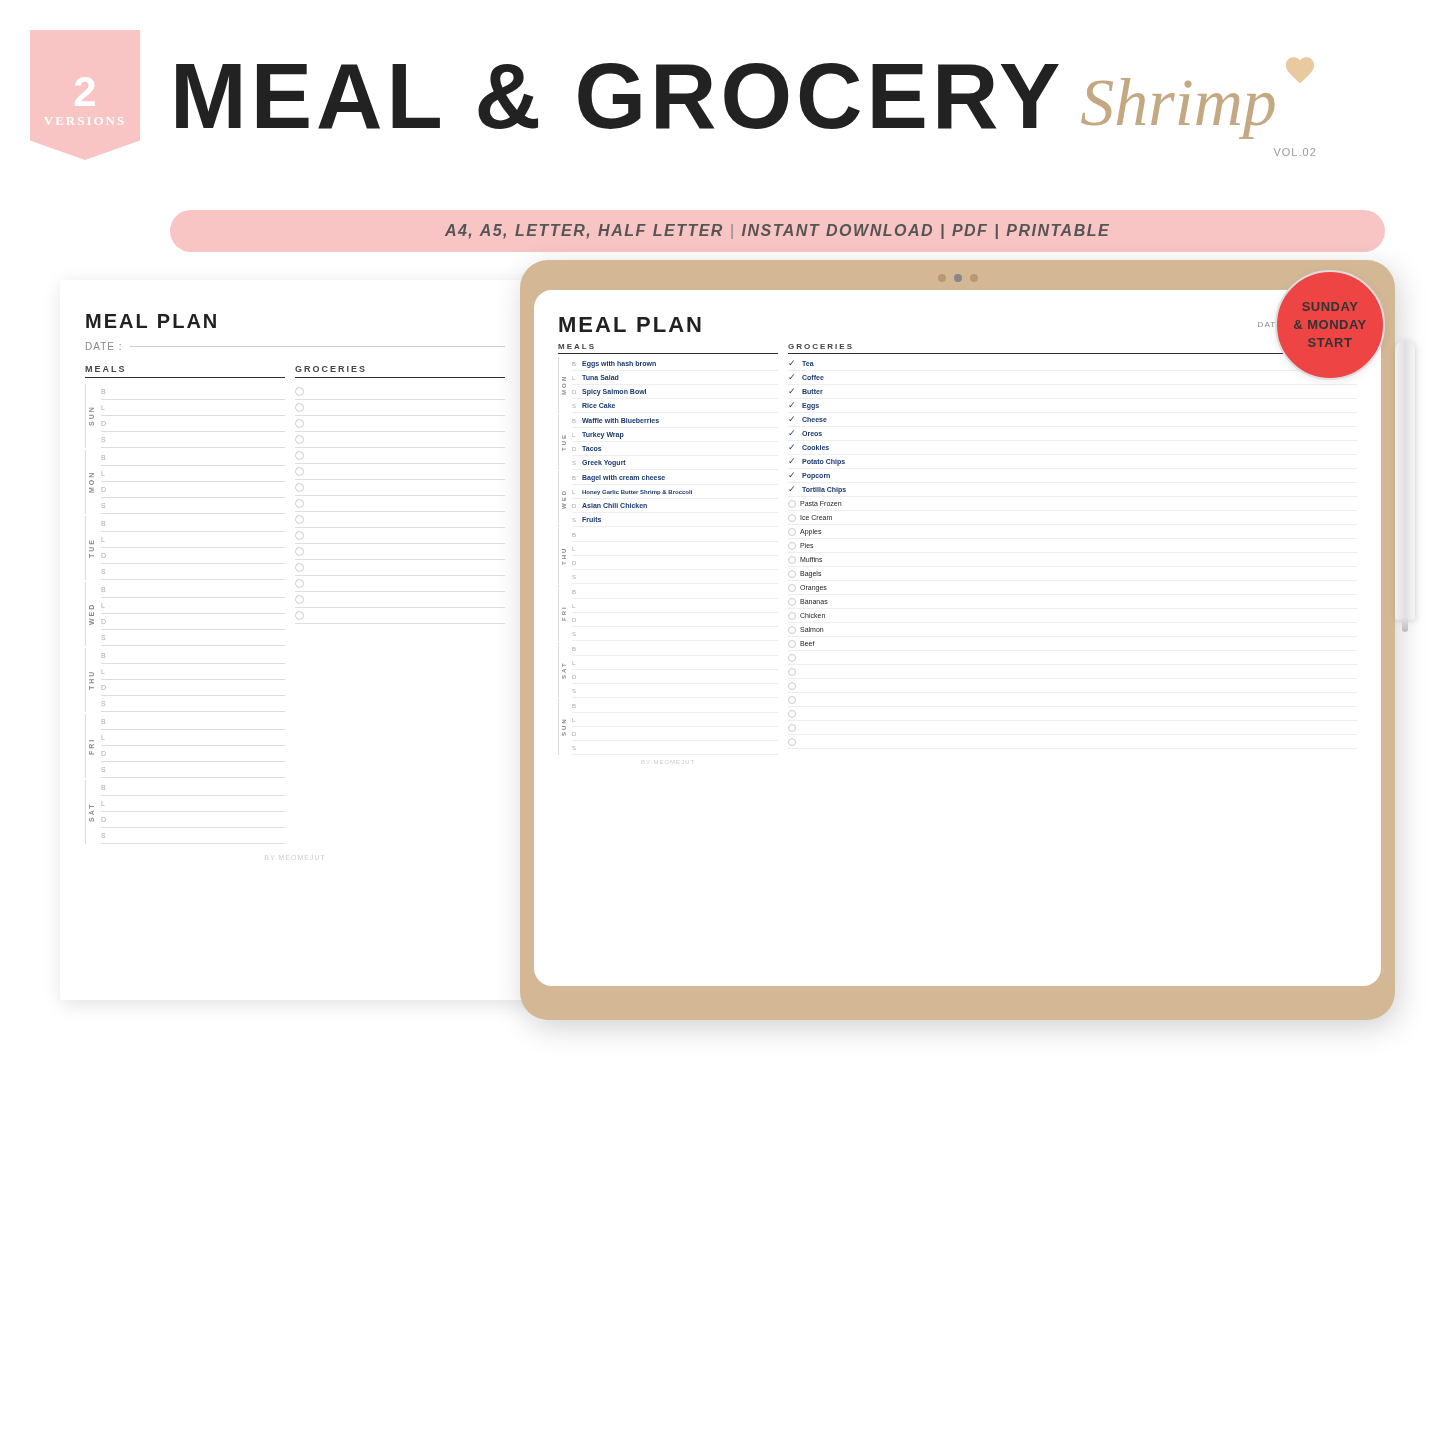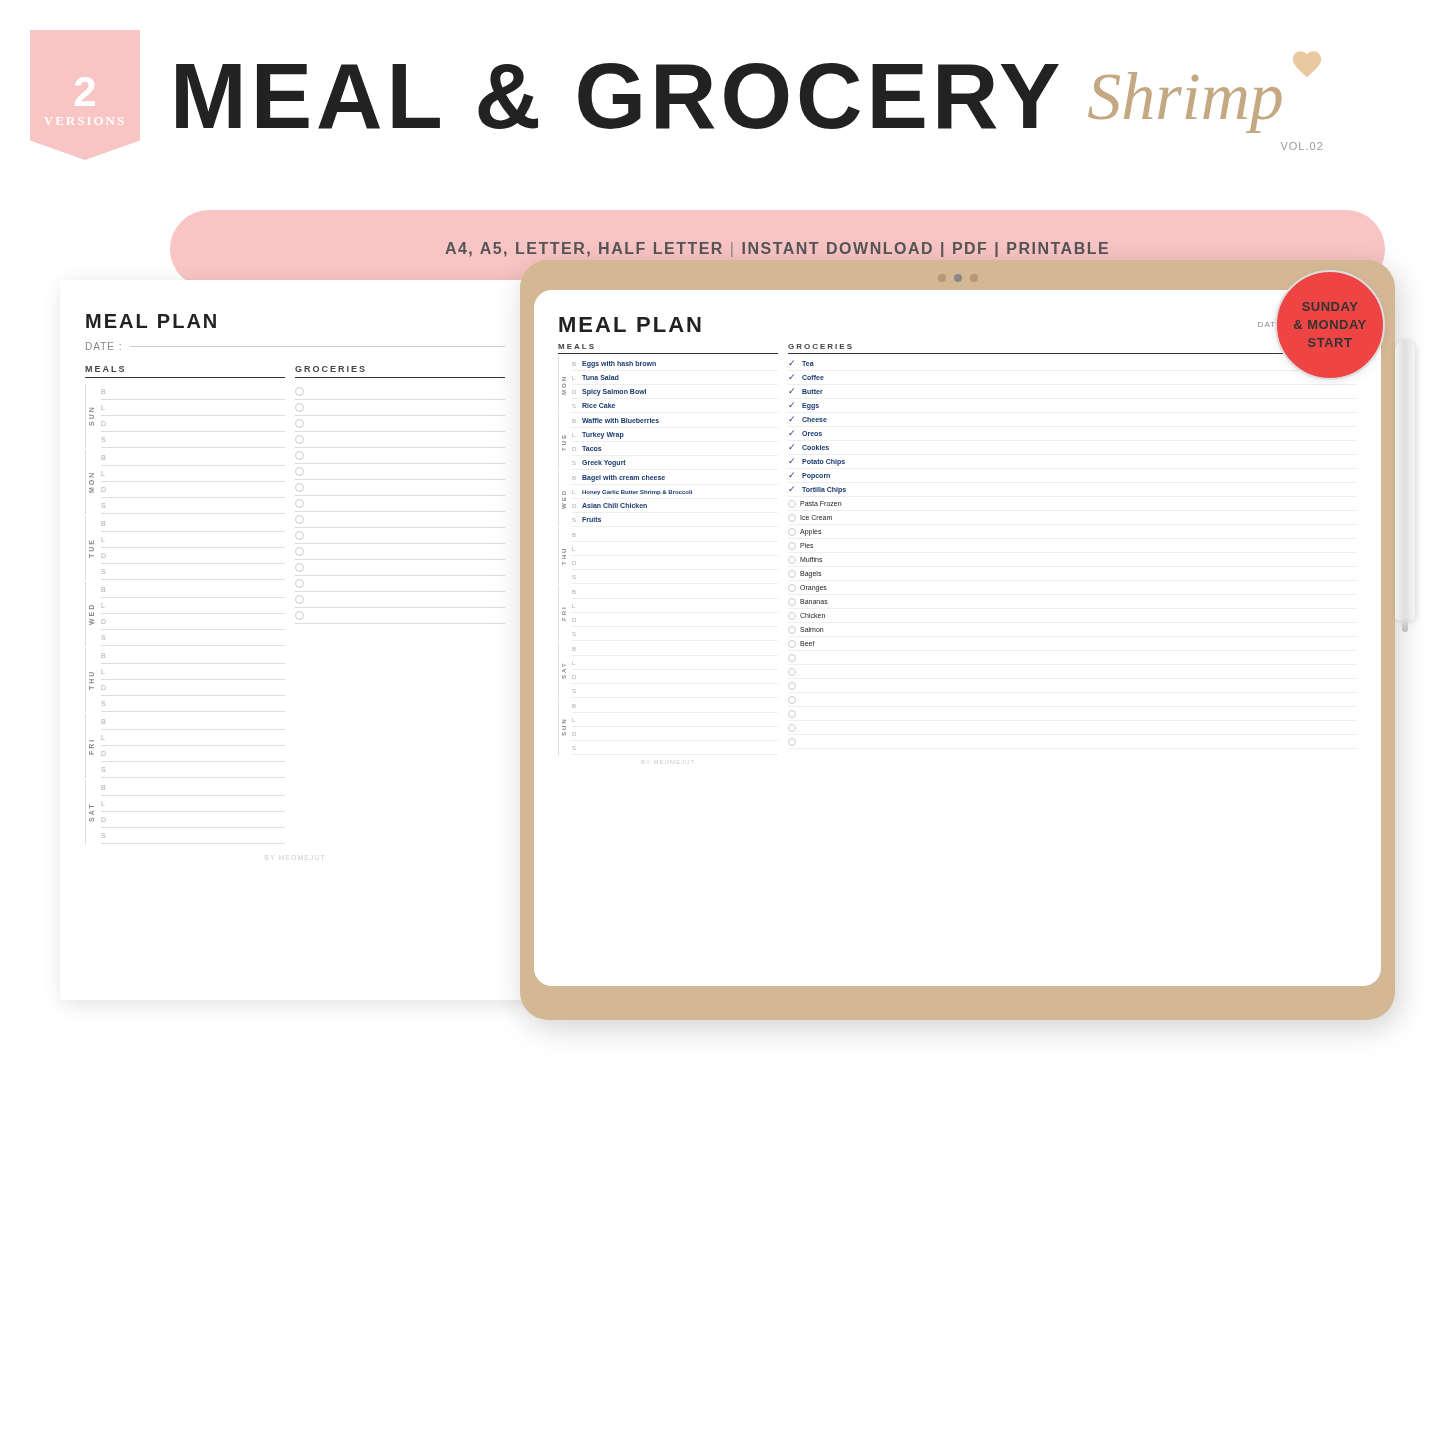--- a/index.html
+++ b/index.html
@@ -90,22 +90,23 @@
     }
 
     
     .subtitle-bar {
       position: absolute;
       top: 210px;
       left: 170px;
       right: 60px;
       background: #f9c4c4;
       border-radius: 50px;
-      padding: 30px 30px;
+      padding: 12px 30px;
       text-align: center;
+      font-style: italic;
     }
     .subtitle-bar span {
       font-size: 16px;
       font-weight: 700;
       color: #555;
       letter-spacing: 1.5px;
       text-transform: uppercase;
     }
     .subtitle-bar .pipe {
       color: #888;
@@ -453,21 +454,21 @@
   </style>
 </head>
 <body>
 
 <div class="banner">
   <span class="banner-num">2</span>
   <span class="banner-text">VERSIONS</span>
 </div>
 
 <div class="title-area">
-  <div style="position:relative; display:flex; align-items:center; gap:15px;">
+  <div style="position:relative; display:flex; align-items:flex-end; gap:8px;">
     <span class="title-main">MEAL &amp; GROCERY</span>
     <div style="position:relative; display:inline-block;">
       <span class="title-script">Shrimp</span>
       
       <svg class="heart-icon" viewBox="0 0 24 24" fill="currentColor" xmlns="http://www.w3.org/2000/svg" style="position:absolute;top:-10px;right:-40px;width:34px;height:34px;color:#e8c9a0;">
         <path d="M12 21.35l-1.45-1.32C5.4 15.36 2 12.28 2 8.5 2 5.42 4.42 3 7.5 3c1.74 0 3.41.81 4.5 2.09C13.09 3.81 14.76 3 16.5 3 19.58 3 22 5.42 22 8.5c0 3.78-3.4 6.86-8.55 11.54L12 21.35z"></path>
       </svg>
       <span class="title-vol" style="position:absolute;bottom:-16px;right:-40px;font-size:11px;color:#999;letter-spacing:1px;">VOL.02</span>
     </div>
   </div>

